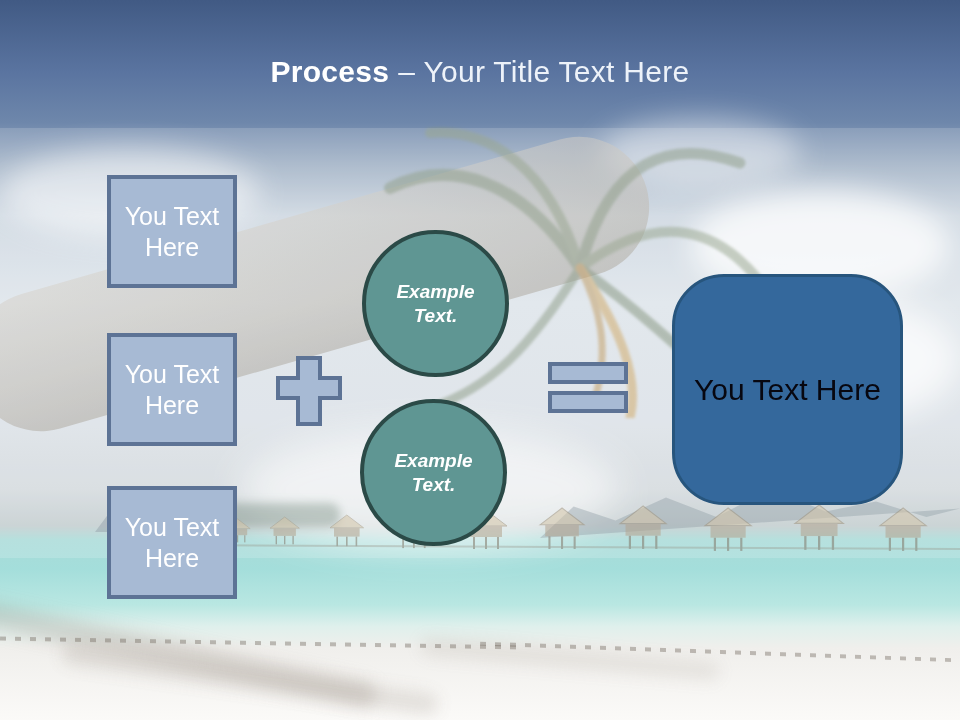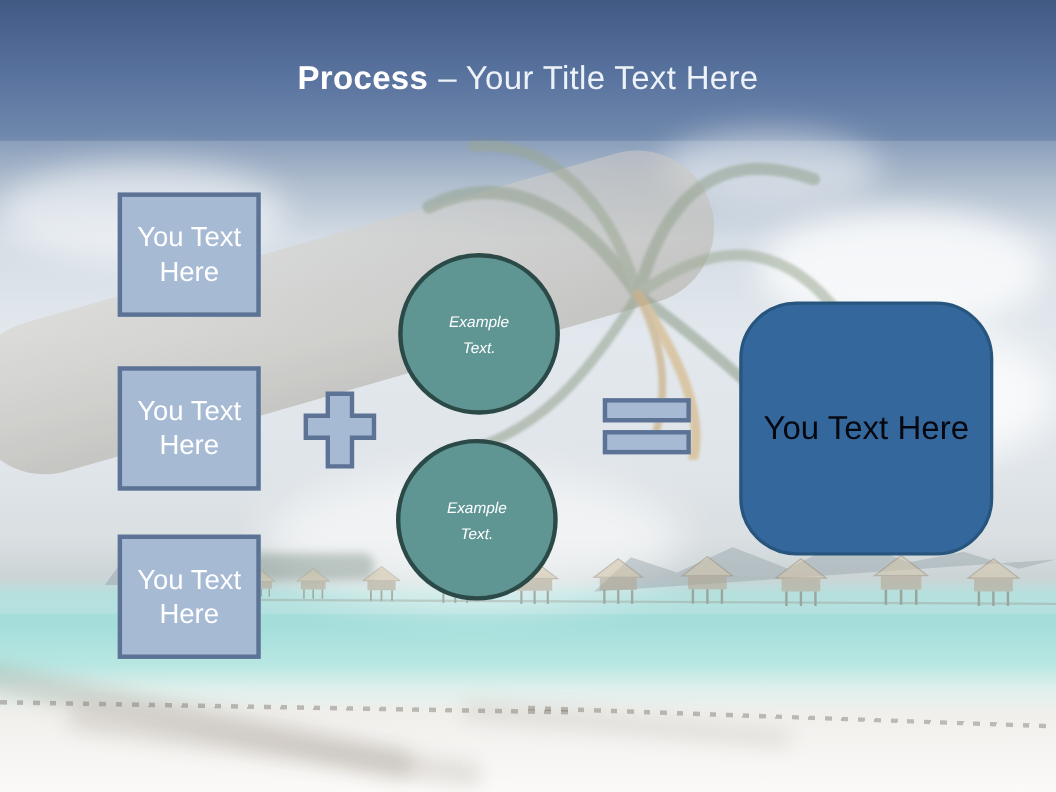--- a/index.html
+++ b/index.html
@@ -53,21 +53,21 @@
   .input-box {
     position:absolute; left:107px; width:130px; height:113px;
     background:#a7bad4; border:4px solid #5d7395; box-sizing:border-box;
     display:flex; align-items:center; justify-content:center; text-align:center;
     color:#ffffff; font-size:25px; line-height:31px;
   }
   .circle {
     position:absolute; width:147px; height:147px; border-radius:50%;
     background:#5f9693; border:4px solid #2b4a47; box-sizing:border-box;
     display:flex; align-items:center; justify-content:center; text-align:center;
-    color:#ffffff; font-size:14px; font-weight:400; font-style:italic; line-height:24px;
+    color:#ffffff; font-size:19px; font-weight:700; font-style:italic; line-height:24px;
   }
   .equals-bar {
     position:absolute; left:548px; width:80px; height:22px;
     background:#a7bad4; border:4px solid #5d7395; box-sizing:border-box;
   }
   .result-box {
     position:absolute; left:672px; top:274px; width:231px; height:231px;
     background:#34689c; border:3px solid #27557d; border-radius:52px; box-sizing:border-box;
     display:flex; align-items:center; justify-content:center; text-align:center;
     color:#070710; font-size:30px;

